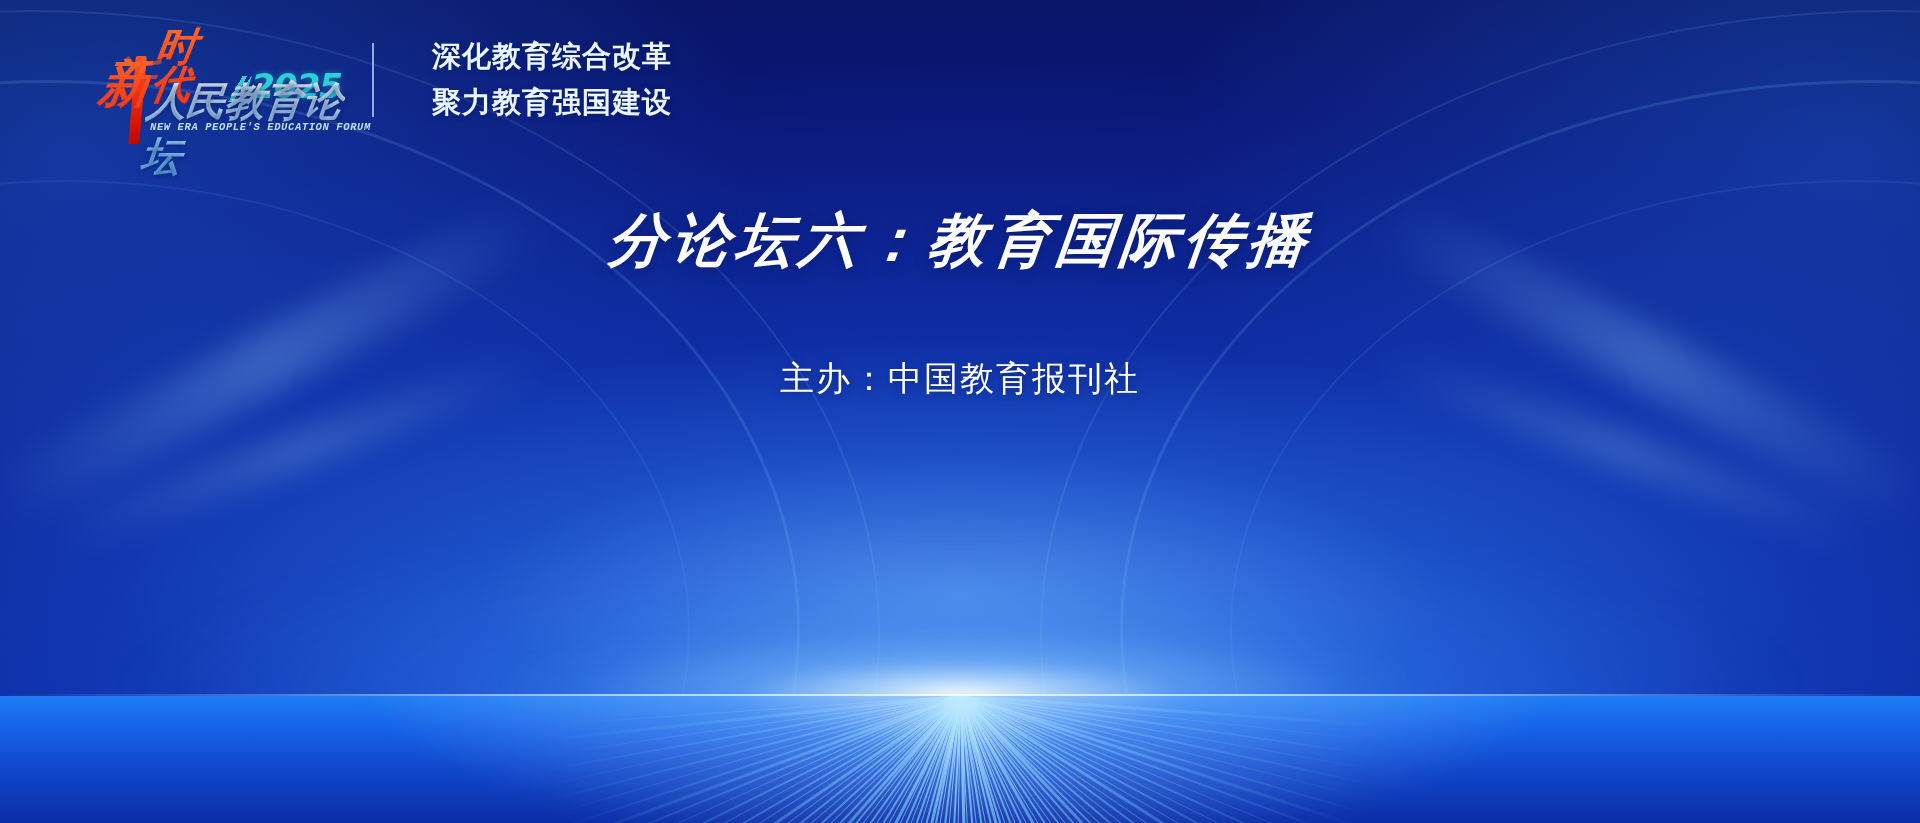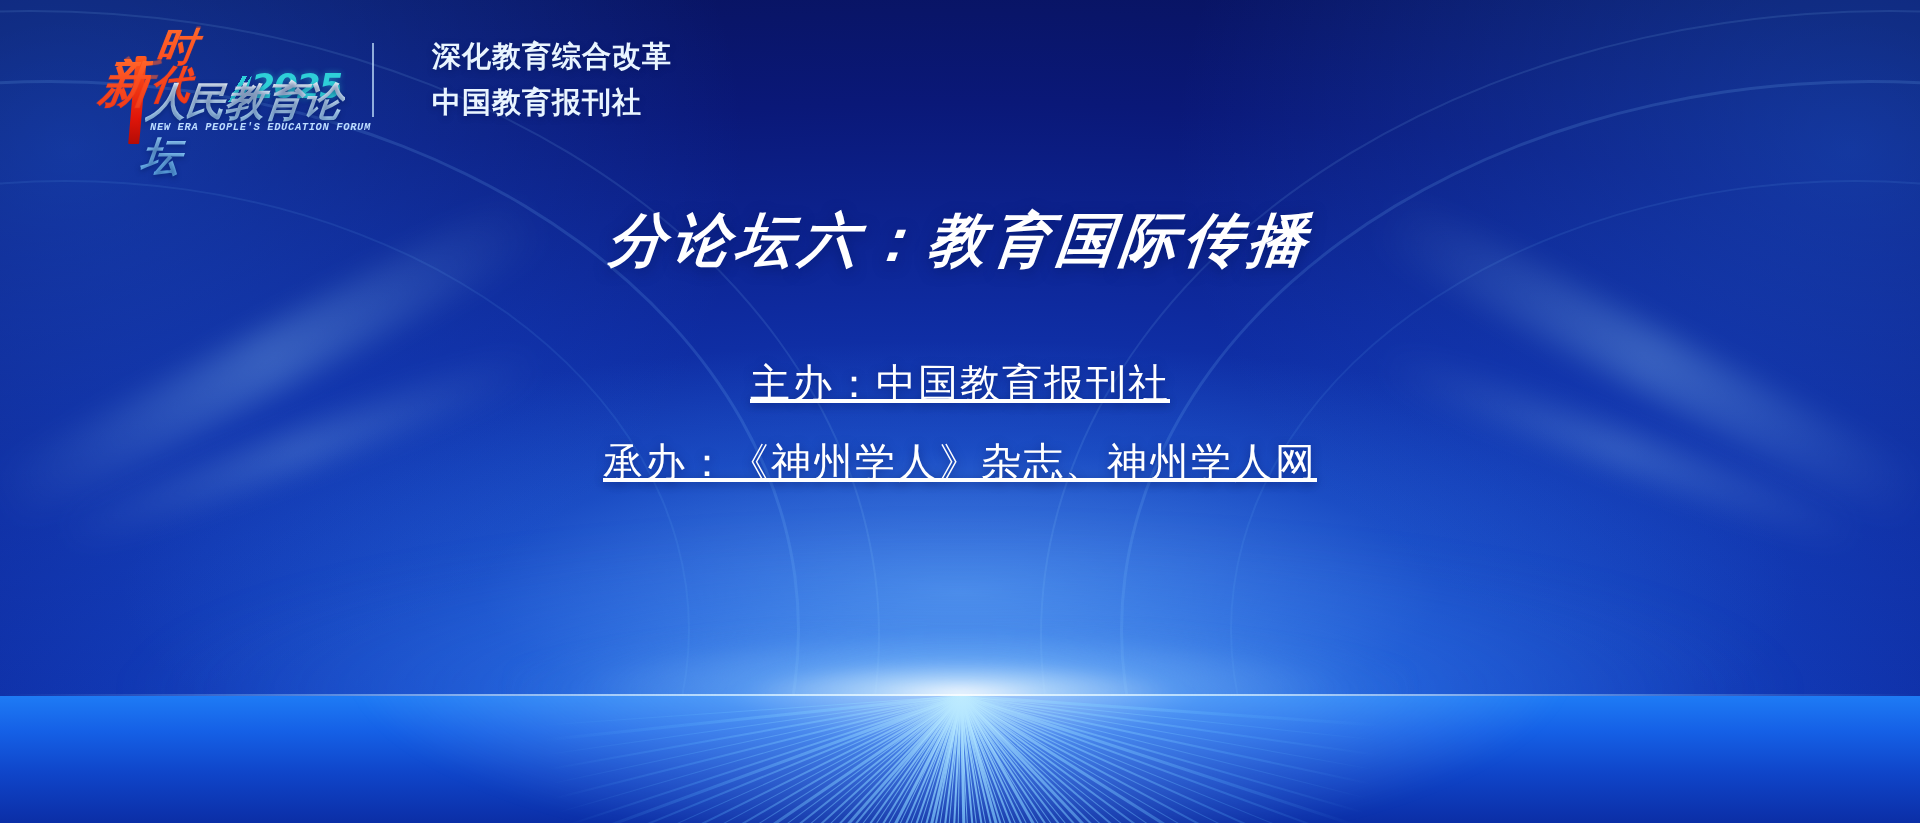--- a/index.html
+++ b/index.html
@@ -196,24 +196,23 @@
     letter-spacing:2px;
     text-shadow:0 4px 18px rgba(0,18,85,.55);
     white-space:nowrap;
   }
   .org-lines{
     margin-top:86px;
     display:flex;flex-direction:column;align-items:center;gap:24px;
   }
   .org-line{
     font-family:"DejaVu Sans","Liberation Sans",sans-serif;
-    font-size:40px;font-weight:500;color:#ffffff;letter-spacing:2px;
+    font-size:34px;font-weight:500;color:#ffffff;letter-spacing:2px;
     text-shadow:0 2px 10px rgba(0,20,90,.5);
     white-space:nowrap;
-    text-decoration:underline;
   }
 </style>
 </head>
 <body>
 
 <div id="banner">
 
   <div class="bg-layer">
     <div class="corner-glow-l"></div>
     <div class="corner-glow-r"></div>
@@ -340,25 +339,24 @@
         <span class="year">2025</span>
       </div>
       <div class="logo-row2">人民教育论坛</div>
       <div class="logo-en">NEW ERA PEOPLE'S EDUCATION FORUM</div>
     </div>
 
     <div class="logo-divider"></div>
 
     <div class="slogan">
       <div class="slogan-line">深化教育综合改革</div>
-      <div class="slogan-line">中国教育报刊社</div>
+      <div class="slogan-line">聚力教育强国建设</div>
     </div>
   </div>
 
   <div class="center-col">
     <div class="forum-sub">分论坛六：教育国际传播</div>
     <div class="org-lines">
       <div class="org-line">主办：中国教育报刊社</div>
-      <div class="org-line">承办：《神州学人》杂志、神州学人网</div>
     </div>
   </div>
 
 </div>
 
 </body></html>

